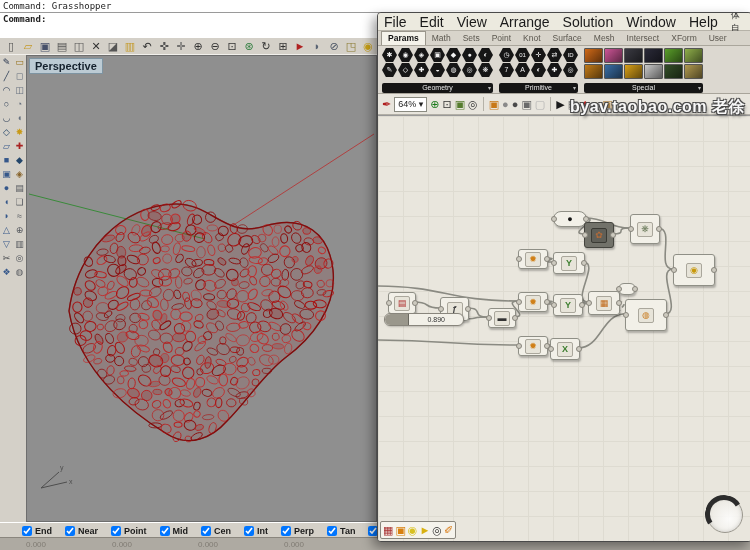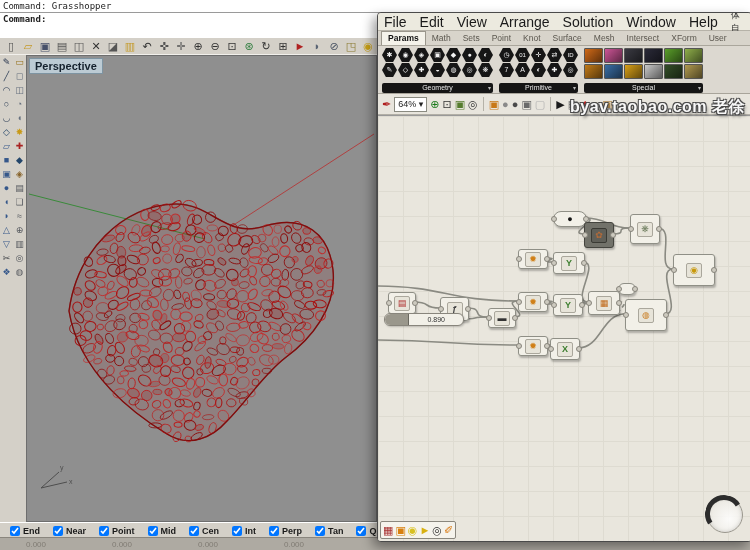--- a/index.html
+++ b/index.html
@@ -12,21 +12,21 @@
   .cmd-line.sep{border-top:1px solid #9a9a9a;}
   .cmd-line.current{font-weight:bold;}
   #rhino-toolbar{position:absolute;left:0;top:38px;width:100%;height:17px;background:#d4d0c8;border-bottom:1px solid #f2f0ec;display:flex;align-items:center;padding-left:3px;box-sizing:border-box;}
   .ticon{display:inline-block;width:16px;height:15px;line-height:15px;text-align:center;font-size:11px;margin-right:1px;cursor:default;}
   #side-toolbar{position:absolute;left:0;top:55px;width:26px;bottom:28px;background:#d4d0c8;border-right:1px solid #9a968e;display:grid;grid-template-columns:13px 13px;align-content:start;}
   .sicon{width:13px;height:14px;line-height:14px;text-align:center;font-size:9px;}
   #viewport{position:absolute;left:26px;top:55px;right:373px;bottom:28px;background:#8f8f8f;border:1px solid #6e6e6e;box-sizing:border-box;}
   #vp-label{position:absolute;left:2px;top:2px;background:#bccbd4;border:1px solid #7e94a2;color:#15222e;font-size:11px;font-weight:bold;padding:0 5px;line-height:14px;}
   #vp-svg{position:absolute;left:0;top:0;}
   
-  #osnap-row{position:absolute;left:0;bottom:12px;width:100%;height:16px;background:#d4d0c8;border-top:1px solid #fff;display:flex;align-items:center;padding-left:10px;box-sizing:border-box;}
+  #osnap-row{position:absolute;left:0;bottom:12px;width:100%;height:16px;background:#d4d0c8;border-top:1px solid #fff;display:flex;align-items:center;padding-left:22px;box-sizing:border-box;}
   .osnap-item{display:flex;align-items:center;margin-right:13px;}
   .osnap-item input{width:10px;height:10px;margin:0 3px 0 0;}
   .osnap-item span{font-size:9px;font-weight:bold;color:#1a1a1a;}
   #bottom-strip{position:absolute;left:0;bottom:0;width:100%;height:12px;background:#aeaaa2;border-top:1px solid #8a867e;display:flex;align-items:center;}
   .bval{font-size:8px;color:#807c74;width:60px;text-align:left;padding-left:26px;}
 
   
   #gh{position:absolute;left:377px;top:12px;width:373px;height:528px;background:#d4d0c8;border:1px solid #4a4a4a;border-radius:4px;box-shadow:-4px 5px 12px rgba(0,0,0,0.4);display:flex;flex-direction:column;overflow:hidden;}
   #gh-titlebar{height:15px;background:linear-gradient(#9d9d9d,#6e6e6e);display:flex;align-items:center;padding:0 3px;}
   #gh-title{flex:1;color:#fafafa;font-size:9px;font-weight:bold;text-shadow:0 1px 1px rgba(0,0,0,.5);white-space:nowrap;overflow:hidden;}

